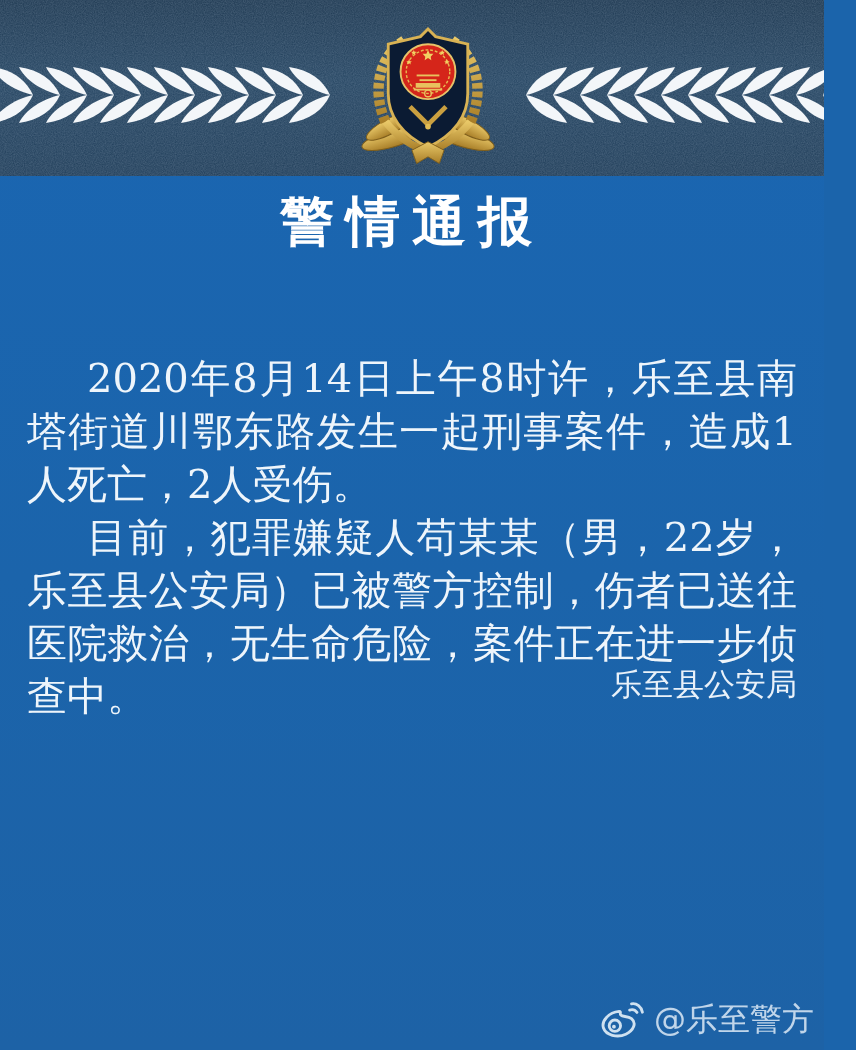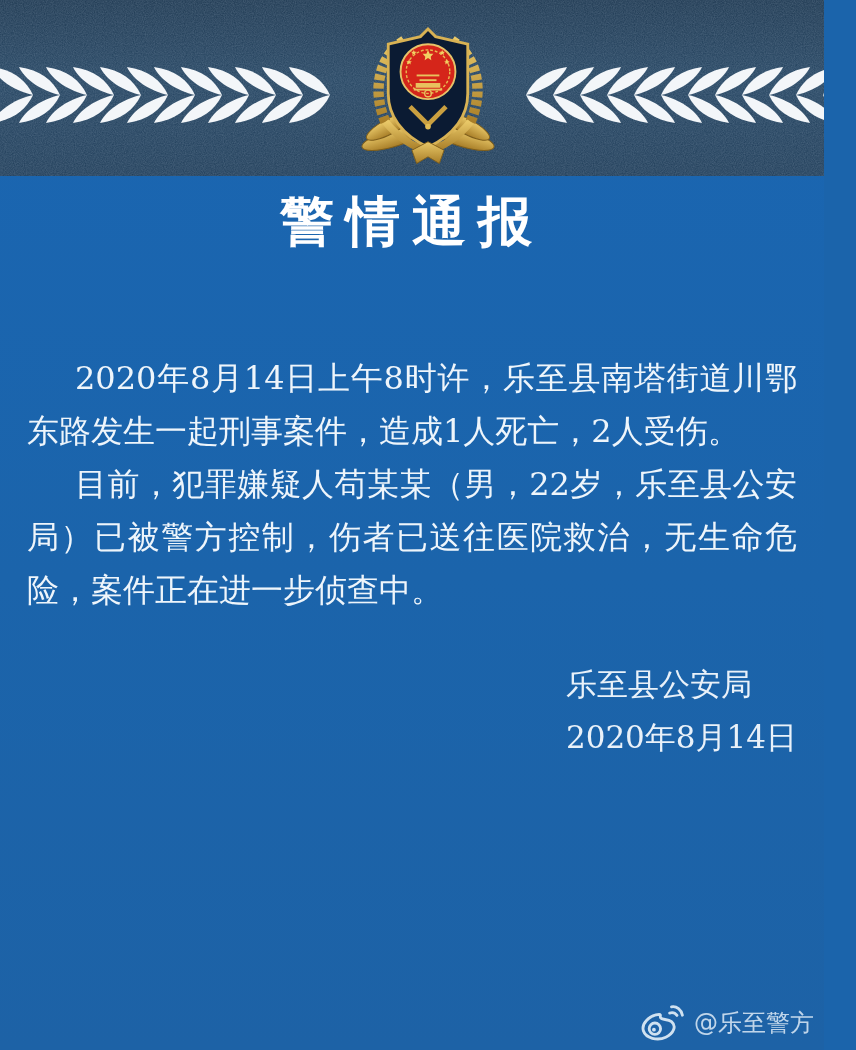--- a/index.html
+++ b/index.html
@@ -30,38 +30,38 @@
     text-align: center;
     font-size: 54px; font-weight: 700;
     letter-spacing: 12px;
     color: #ffffff;
     margin: 0;
   }
   
   .content {
     position: absolute; top: 352px; left: 27px; right: 27px;
     color: #eef5fb;
-    font-size: 32px; line-height: 53px;
+    font-size: 40px; line-height: 53px;
     text-align: justify;
   }
   .content p { margin: 0; text-indent: 1.5em; }
   
   .signature {
     position: absolute; top: 658px; right: 27px;
     text-align: left;
     color: #e9f1f9;
     font-size: 31px; line-height: 53px;
   }
   
   .watermark {
     position: absolute; right: 10px; bottom: 8px;
     display: flex; align-items: center; gap: 9px;
     color: rgba(228, 239, 249, 0.82);
     font-family: "DejaVu Sans", "Liberation Sans", sans-serif;
-    font-size: 24px; font-weight: 500;
+    font-size: 32px; font-weight: 500;
   }
   .watermark svg { display: block; }
 </style>
 </head>
 <body>
 
 <div class="poster">
 
   <div class="header">
     <svg class="header-art" width="856" height="176" viewBox="0 0 856 176">
@@ -156,21 +156,20 @@
 
   <h1 class="title">警情通报</h1>
 
   <div class="content">
     <p>2020年8月14日上午8时许，乐至县南塔街道川鄂东路发生一起刑事案件，造成1人死亡，2人受伤。</p>
     <p>目前，犯罪嫌疑人苟某某（男，22岁，乐至县公安局）已被警方控制，伤者已送往医院救治，无生命危险，案件正在进一步侦查中。</p>
   </div>
 
   <div class="signature">
     <div>乐至县公安局</div>
-    <div>2020年8月14日</div>
   </div>
 
   <div class="watermark">
     <span>
       <svg width="46" height="38" viewBox="0 0 48 40">
         <g fill="none" stroke="rgba(232,242,250,0.88)" stroke-width="3" stroke-linecap="round">
           <path d="M21 11 C 10 12, 2 21, 4.5 28.5 C 7 36, 19 39, 28 35 C 36.5 31, 39.5 23, 34 18.5 C 30 15.5, 24 17, 22.5 14.5 C 21.5 12.8, 23.5 11, 21 11 Z"></path>
           <circle cx="16.5" cy="26" r="6"></circle>
           <path d="M32 9.5 C 35 8.5, 38 9.5, 39.8 12"></path>
           <path d="M34 3 C 39.5 2, 44.5 6, 45.5 11.8"></path>

